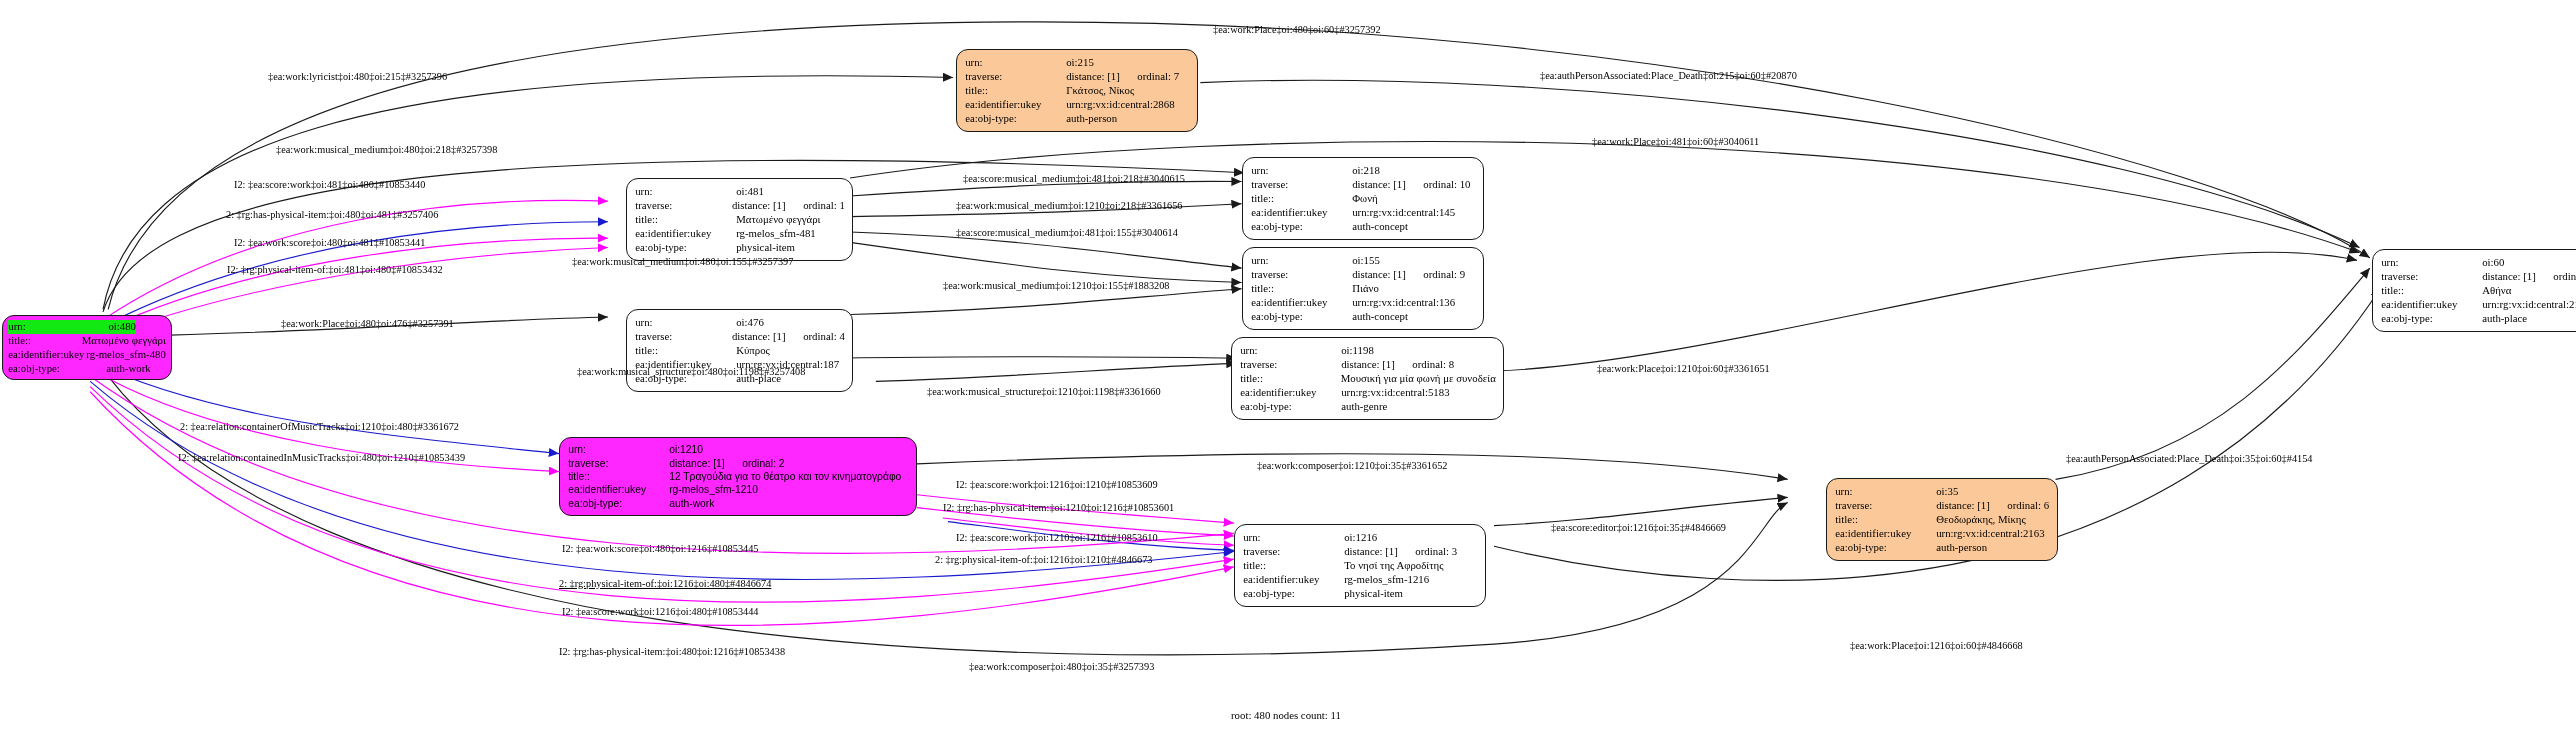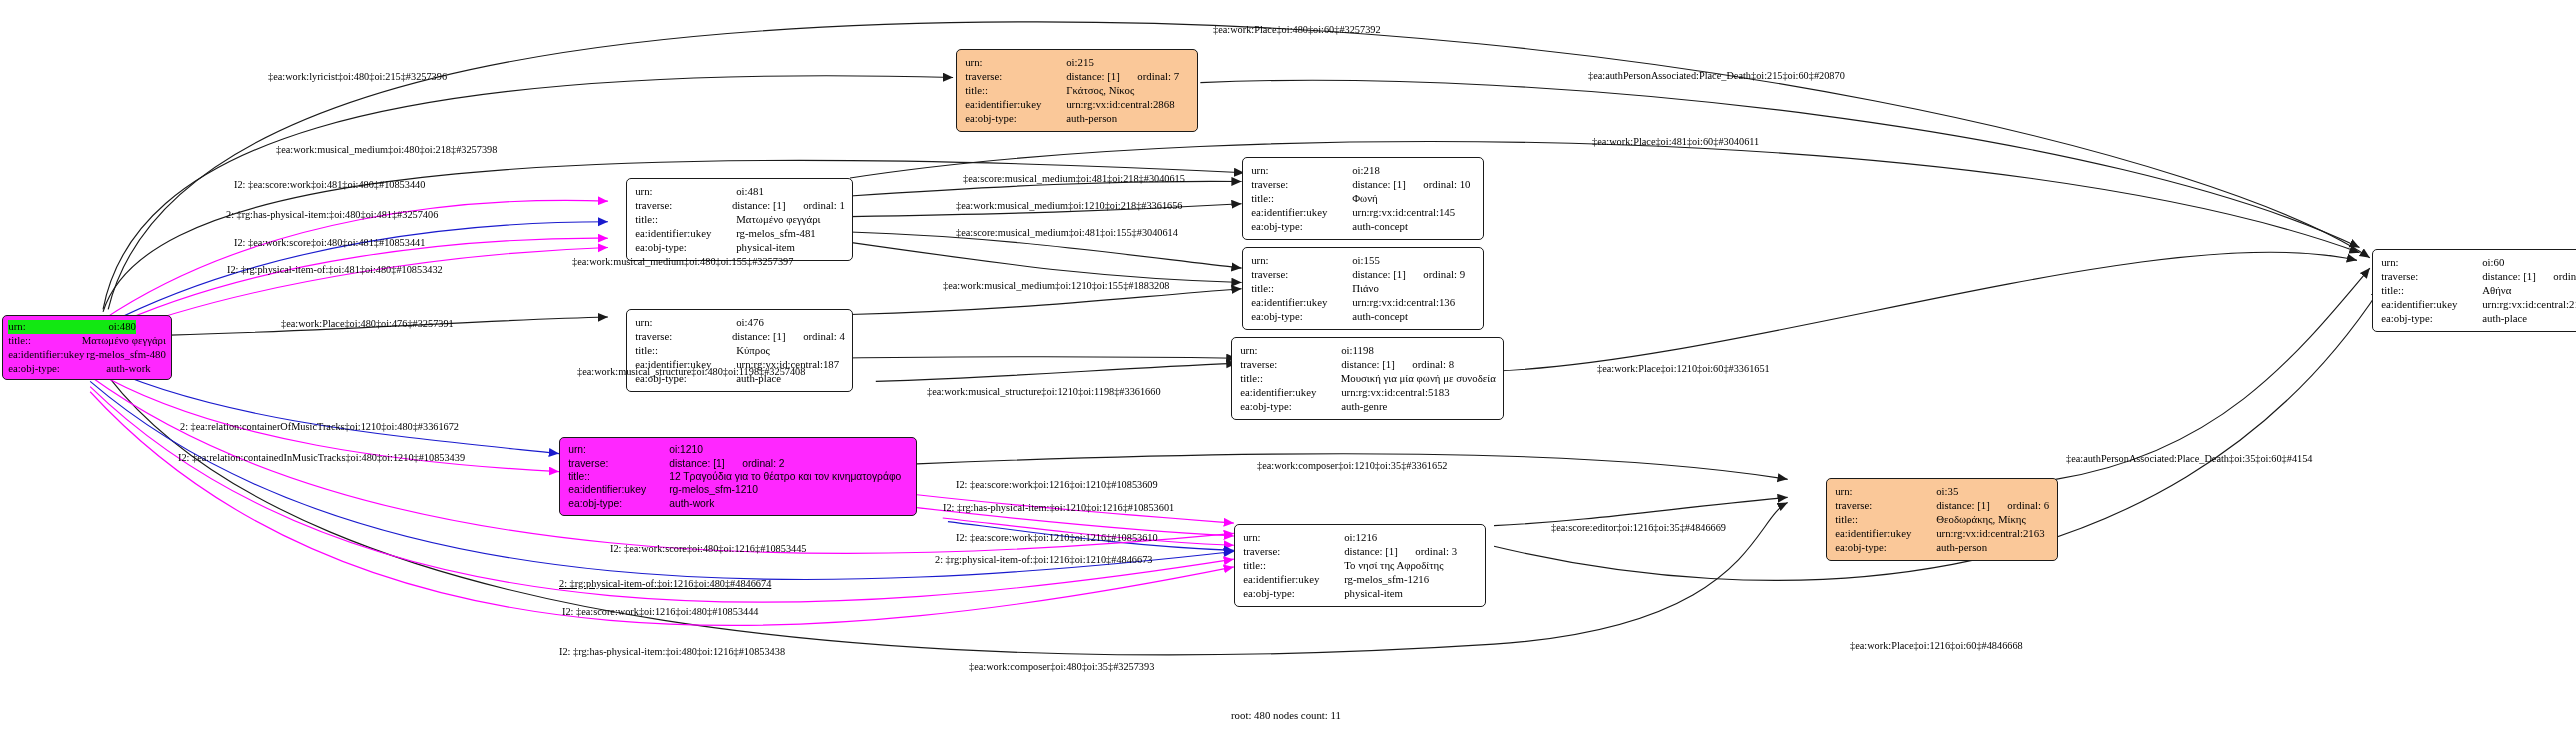--- a/index.html
+++ b/index.html
@@ -1,20 +1,20 @@
 <!DOCTYPE html>
 <html style="font-size:8.2px"><head>
 <meta charset="utf-8">
 <style>
   html,body{margin:0;padding:0;background:#ffffff;}
   body{font-family:"Liberation Serif", serif;}
   #stage{position:relative;width:2613px;height:750px;background:#fff;overflow:hidden;}
   svg#edges{position:absolute;left:0;top:0;width:2613px;height:750px;pointer-events:none;}
 
-  .node{position:absolute;box-sizing:border-box;border:1px solid #1a1a1a;border-radius:5px;
+  .node{position:absolute;box-sizing:border-box;border:1px solid #1a1a1a;border-radius:12px;
         background:#ffffff;padding:5.2px 7.2px 5.2px 8.2px;}
   .node .row{display:flex;align-items:baseline;white-space:nowrap;line-height:1.30;}
   .node .k{display:inline-block;font-size:10.8px;color:#000;}
   .node .v{display:inline-block;font-size:10.8px;color:#000;}
   .node .v2{display:inline-block;font-size:10.8px;color:#000;margin-left:17.5px;}
 
   
   .w-std .k{width:101px;}
 
   .node.orange{background:#fac899;}
@@ -351,21 +351,21 @@
       <span class="v">urn:rg:vx:id:central:216</span>
     </div>
     <div class="row">
       <span class="k">ea:obj-type:</span>
       <span class="v">auth-place</span>
     </div>
   </div>
 
   <div class="elabel" style="left:1213px;top:24px;">‡ea:work:Place‡oi:480‡oi:60‡#3257392</div>
   <div class="elabel" style="left:268px;top:71px;">‡ea:work:lyricist‡oi:480‡oi:215‡#3257396</div>
-  <div class="elabel" style="left:1588px;top:70px;">‡ea:authPersonAssociated:Place_Death‡oi:215‡oi:60‡#20870</div>
+  <div class="elabel" style="left:1540px;top:70px;">‡ea:authPersonAssociated:Place_Death‡oi:215‡oi:60‡#20870</div>
   <div class="elabel" style="left:276px;top:144px;">‡ea:work:musical_medium‡oi:480‡oi:218‡#3257398</div>
   <div class="elabel" style="left:1592px;top:136px;">‡ea:work:Place‡oi:481‡oi:60‡#3040611</div>
   <div class="elabel" style="left:234px;top:179px;">I2: ‡ea:score:work‡oi:481‡oi:480‡#10853440</div>
   <div class="elabel" style="left:226px;top:209px;">2: ‡rg:has-physical-item:‡oi:480‡oi:481‡#3257406</div>
   <div class="elabel" style="left:234px;top:237px;">I2: ‡ea:work:score‡oi:480‡oi:481‡#10853441</div>
   <div class="elabel" style="left:227px;top:264px;">I2: ‡rg:physical-item-of:‡oi:481‡oi:480‡#10853432</div>
   <div class="elabel" style="left:963px;top:173px;">‡ea:score:musical_medium‡oi:481‡oi:218‡#3040615</div>
   <div class="elabel" style="left:956px;top:200px;">‡ea:work:musical_medium‡oi:1210‡oi:218‡#3361656</div>
   <div class="elabel" style="left:956px;top:227px;">‡ea:score:musical_medium‡oi:481‡oi:155‡#3040614</div>
   <div class="elabel" style="left:572px;top:256px;">‡ea:work:musical_medium‡oi:480‡oi:155‡#3257397</div>
@@ -376,21 +376,21 @@
   <div class="elabel" style="left:1597px;top:363px;">‡ea:work:Place‡oi:1210‡oi:60‡#3361651</div>
   <div class="elabel" style="left:180px;top:421px;">2: ‡ea:relation:containerOfMusicTracks‡oi:1210‡oi:480‡#3361672</div>
   <div class="elabel" style="left:178px;top:452px;">I2: ‡ea:relation:containedInMusicTracks‡oi:480‡oi:1210‡#10853439</div>
   <div class="elabel" style="left:956px;top:479px;">I2: ‡ea:score:work‡oi:1216‡oi:1210‡#10853609</div>
   <div class="elabel" style="left:943px;top:502px;">I2: ‡rg:has-physical-item:‡oi:1210‡oi:1216‡#10853601</div>
   <div class="elabel" style="left:1257px;top:460px;">‡ea:work:composer‡oi:1210‡oi:35‡#3361652</div>
   <div class="elabel" style="left:2066px;top:453px;">‡ea:authPersonAssociated:Place_Death‡oi:35‡oi:60‡#4154</div>
   <div class="elabel" style="left:956px;top:532px;">I2: ‡ea:score:work‡oi:1210‡oi:1216‡#10853610</div>
   <div class="elabel" style="left:935px;top:554px;">2: ‡rg:physical-item-of:‡oi:1216‡oi:1210‡#4846673</div>
   <div class="elabel" style="left:1551px;top:522px;">‡ea:score:editor‡oi:1216‡oi:35‡#4846669</div>
-  <div class="elabel" style="left:562px;top:543px;margin-left:48px;">I2: ‡ea:work:score‡oi:480‡oi:1216‡#10853445</div>
+  <div class="elabel" style="left:562px;top:543px;">I2: ‡ea:work:score‡oi:480‡oi:1216‡#10853445</div>
   <div class="elabel" style="left:559px;top:578px;text-decoration:underline;">2: ‡rg:physical-item-of:‡oi:1216‡oi:480‡#4846674</div>
   <div class="elabel" style="left:562px;top:606px;">I2: ‡ea:score:work‡oi:1216‡oi:480‡#10853444</div>
   <div class="elabel" style="left:559px;top:646px;">I2: ‡rg:has-physical-item:‡oi:480‡oi:1216‡#10853438</div>
   <div class="elabel" style="left:969px;top:661px;">‡ea:work:composer‡oi:480‡oi:35‡#3257393</div>
   <div class="elabel" style="left:1850px;top:640px;">‡ea:work:Place‡oi:1216‡oi:60‡#4846668</div>
 
   <div class="footer" style="left:1231px;top:709px;">root: 480 nodes count: 11</div>
 
 </div>
 

